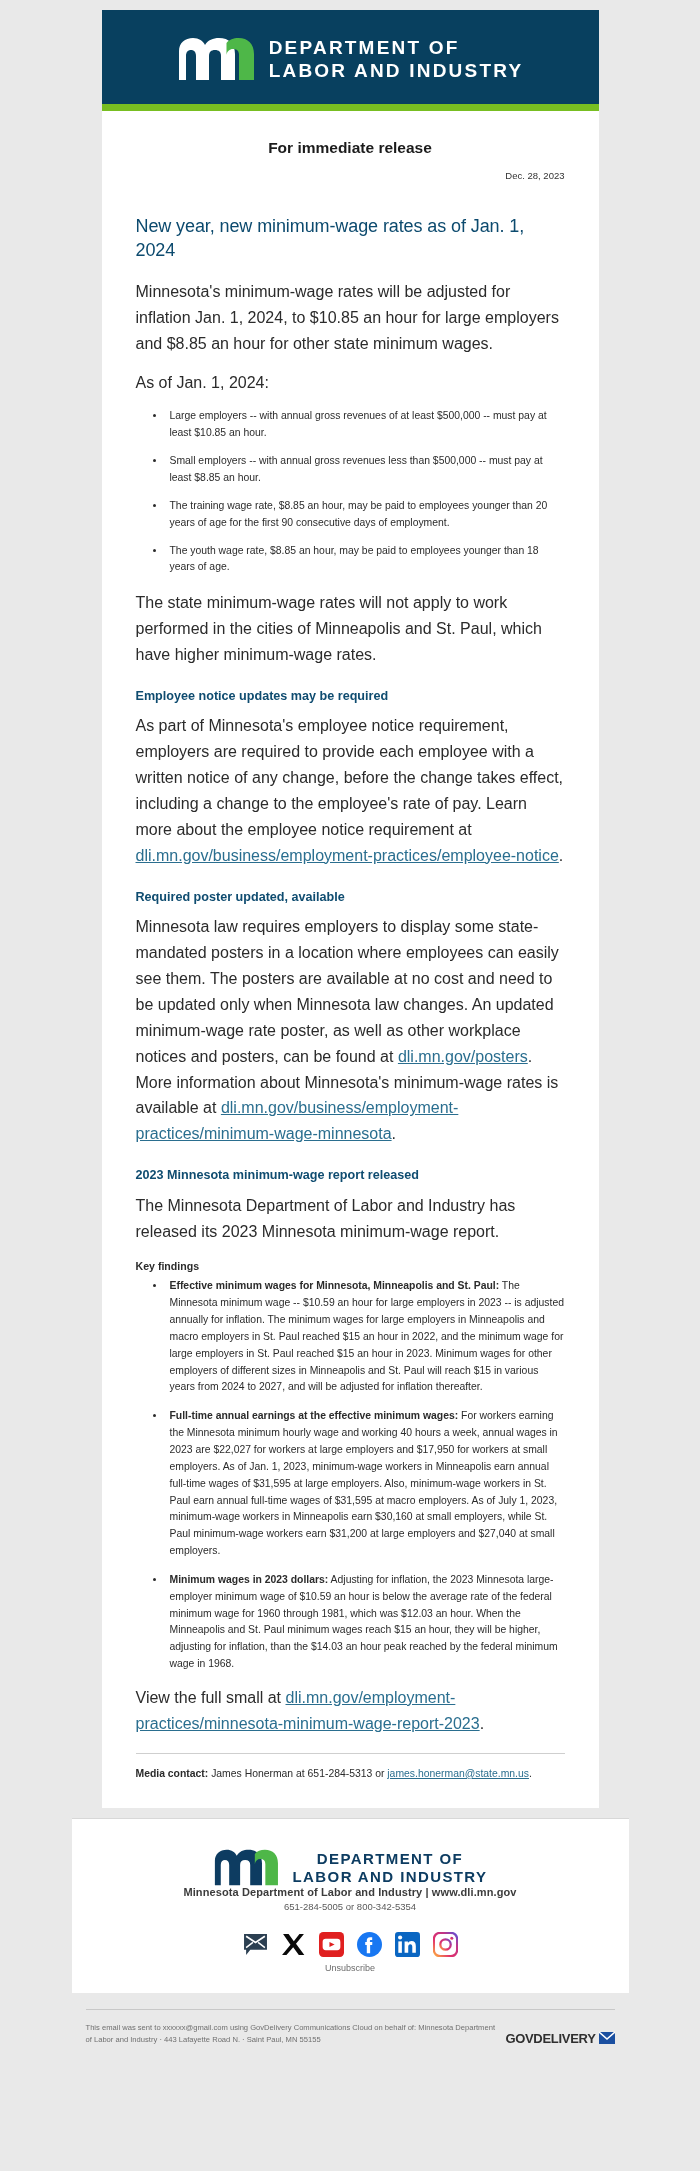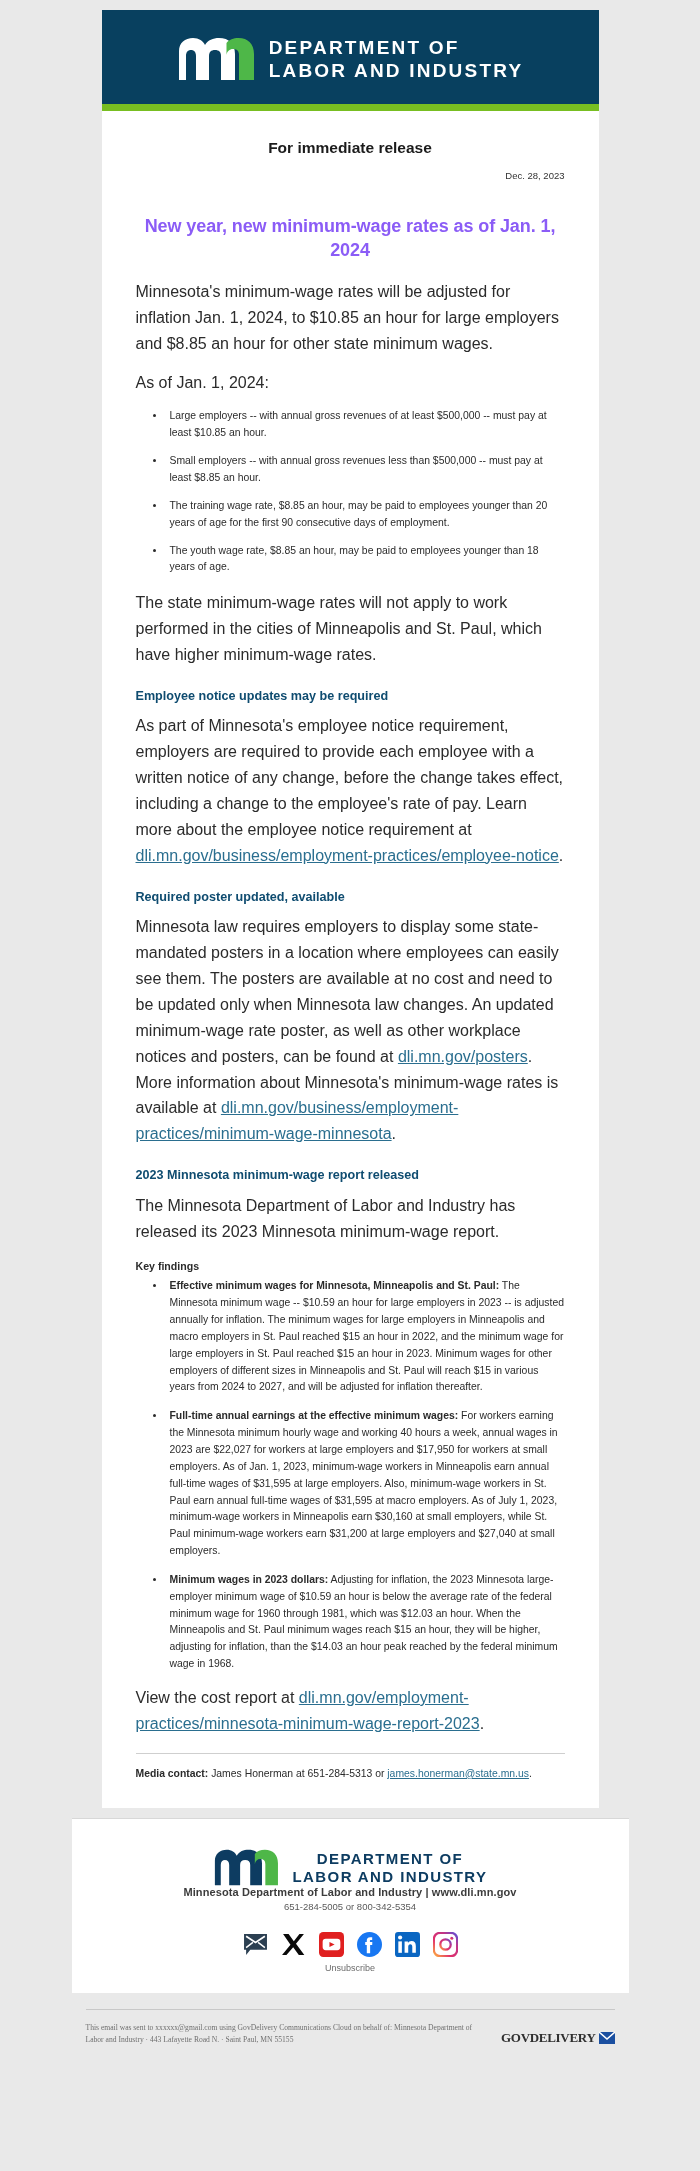--- a/index.html
+++ b/index.html
@@ -34,22 +34,22 @@
 
   .fir {
     text-align:center; font-weight:700; font-size:15.5px; color:#1b1b1b;
     margin: 6px 0 13px 0;
   }
   .date-line {
     text-align:right; font-size:9.5px; color:#333; margin-bottom:34px;
   }
 
   h1.headline {
-    font-size:18px; line-height:1.32; color:#8b5cf6; font-weight:700;
-    margin:0 0 16px 0; letter-spacing:-0.1px;text-align:center;
+    font-size:18px; line-height:1.32; color:#0c4a6e; font-weight:400;
+    margin:0 0 16px 0; letter-spacing:-0.1px;
   }
   p.body {
     font-size:16px; line-height:1.62; color:#2b2b2b; margin:0 0 13px 0;
   }
   ul.bullets { margin: 6px 0 14px 0; padding-left:30px; }
   ul.bullets li {
     font-size:10.4px; line-height:1.62; color:#2b2b2b;
     margin-bottom:11px; padding-left:4px;
   }
   h2.sect {
@@ -84,21 +84,21 @@
     font-size:11px; font-weight:700; color:#3c3c3c;
     letter-spacing:.1px;
   }
   .footer-phone { margin-top:3px; font-size:9.5px; color:#5a5a5a; }
   .socials { margin-top:20px; display:flex; justify-content:center; gap:13px; align-items:center; }
   .socials .ico { width:25px; height:25px; display:block; }
   .unsub { margin-top:18px; font-size:9px; color:#6b6b6b; text-decoration:none; }
 
   .legal-wrap { background:#e9e9e9; padding: 16px 14px 16px 14px; }
   .legal-rule { border-top:1px solid #c8c8c8; margin: 0 0 12px 0; }
-  .legal-row { display:flex; align-items:flex-end; justify-content:space-between; gap:10px;font-family:Liberation Serif, serif; }
+  .legal-row { display:flex; align-items:flex-end; justify-content:space-between; gap:10px; }
   .legal-txt { font-size:7.6px; line-height:1.55; color:#6f6f6f; max-width:470px; text-align:left; }
   .gd { display:flex; align-items:center; gap:3px; }
   .gd-text { font-size:13px; font-weight:700; color:#2f2f2f; letter-spacing:-0.3px; }
   .gd-mark { width:16px; height:14px; display:block; }
 </style>
 </head>
 <body>
 
 <div class="page">
 
@@ -149,21 +149,21 @@
         <p class="body">The Minnesota Department of Labor and Industry has released its 2023 Minnesota minimum-wage report.</p>
 
         <h3 class="sub">Key findings</h3>
 
         <ul class="findings">
           <li><b>Effective minimum wages for Minnesota, Minneapolis and St. Paul:</b><span>  The Minnesota minimum wage -- $10.59 an hour for large employers in 2023 -- is adjusted annually for inflation. The minimum wages for large employers in Minneapolis and macro employers in St. Paul reached $15 an hour in 2022, and the minimum wage for large employers in St. Paul reached $15 an hour in 2023. Minimum wages for other employers of different sizes in Minneapolis and St. Paul will reach $15 in various years from 2024 to 2027, and will be adjusted for inflation thereafter.</span></li>
           <li><b>Full-time annual earnings at the effective minimum wages:</b><span>  For workers earning the Minnesota minimum hourly wage and working 40 hours a week, annual wages in 2023 are $22,027 for workers at large employers and $17,950 for workers at small employers. As of Jan. 1, 2023, minimum-wage workers in Minneapolis earn annual full-time wages of $31,595 at large employers. Also, minimum-wage workers in St. Paul earn annual full-time wages of $31,595 at macro employers. As of July 1, 2023, minimum-wage workers in Minneapolis earn $30,160 at small employers, while St. Paul minimum-wage workers earn $31,200 at large employers and $27,040 at small employers.</span></li>
           <li><b>Minimum wages in 2023 dollars:</b><span>  Adjusting for inflation, the 2023 Minnesota large-employer minimum wage of $10.59 an hour is below the average rate of the federal minimum wage for 1960 through 1981, which was $12.03 an hour. When the Minneapolis and St. Paul minimum wages reach $15 an hour, they will be higher, adjusting for inflation, than the $14.03 an hour peak reached by the federal minimum wage in 1968.</span></li>
         </ul>
 
-        <p class="body"><span>View the cost report at </span><a class="lnk" href="#">dli.mn.gov/employment-practices/minnesota-minimum-wage-report-2023</a><span>.</span></p>
+        <p class="body"><span>View the full small at </span><a class="lnk" href="#">dli.mn.gov/employment-practices/minnesota-minimum-wage-report-2023</a><span>.</span></p>
 
         <hr class="thin">
 
         <p class="media"><b>Media contact:</b><span> James Honerman at 651-284-5313 or </span><a class="lnk" href="#">james.honerman@state.mn.us</a><span>.</span></p>
 
       </div>
     </div>
   </div>
 
   <div class="footer-sep"></div>

